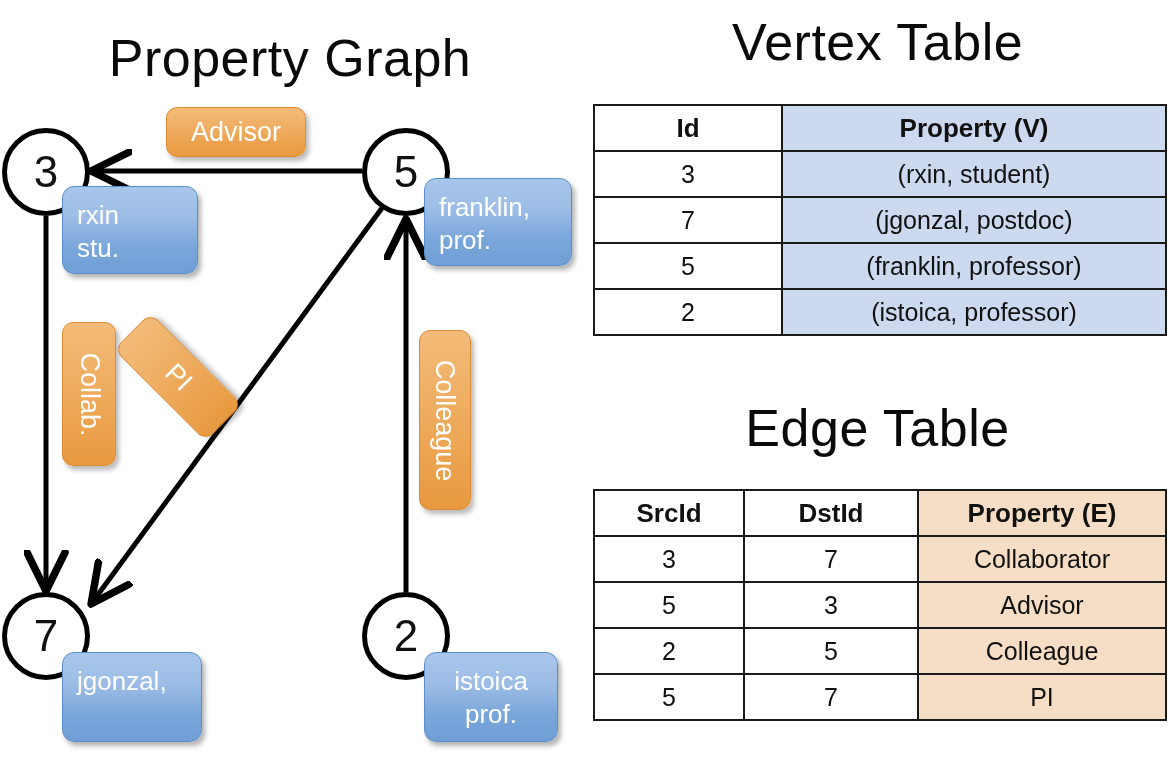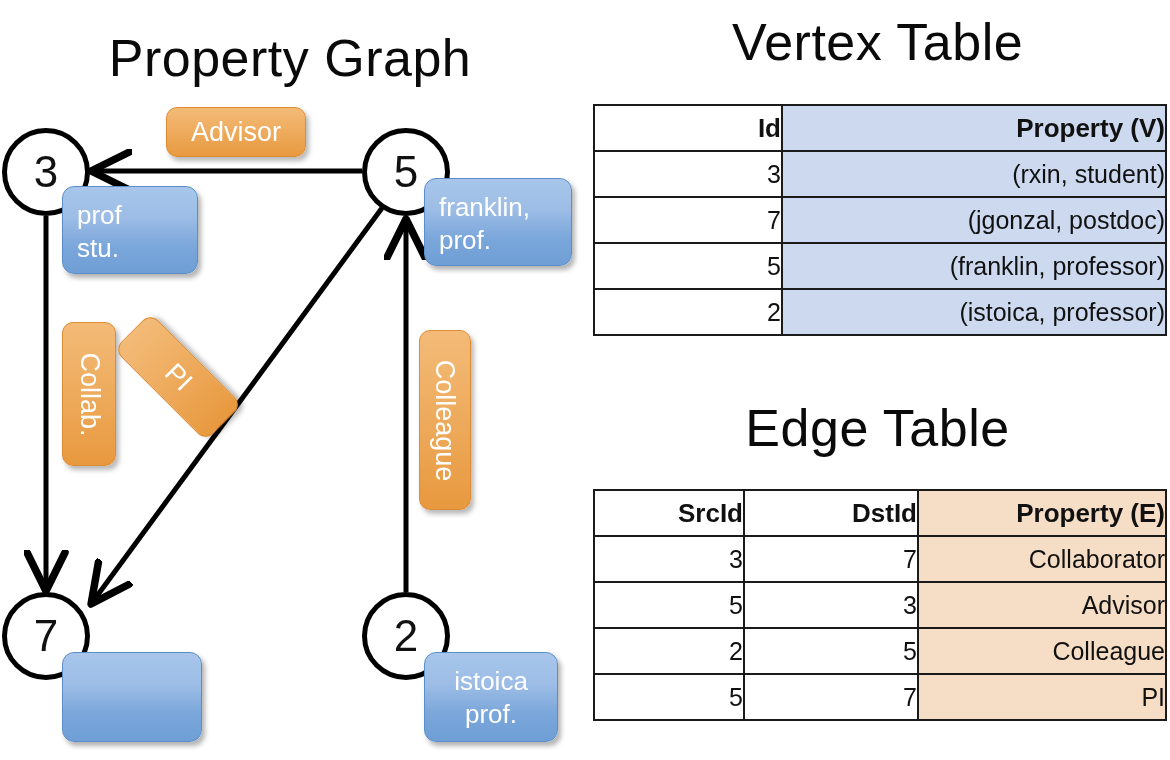--- a/index.html
+++ b/index.html
@@ -129,21 +129,21 @@
 
   
   .data-table {
     position: absolute;
     border-collapse: collapse;
     font-family: "Liberation Sans", sans-serif;
     table-layout: fixed;
   }
   .data-table td, .data-table th {
     border: 2px solid #1a1a1a;
-    text-align: right;
+    text-align: center;
     font-weight: 400;
     font-size: 25px;
     color: #111;
     padding: 0;
     height: 46px;
     box-sizing: border-box;
   }
   .data-table th {
     font-weight: 700;
     font-size: 26px;
@@ -196,30 +196,31 @@
     <span>5</span>
   </div>
   <div class="vertex-node" id="vertex-7">
     <span>7</span>
   </div>
   <div class="vertex-node" id="vertex-2">
     <span>2</span>
   </div>
 
   <div class="prop-box" id="prop-rxin">
-    <span class="prop-line">prof</span>
+    <span class="prop-line">rxin</span>
     <span class="prop-line">stu.</span>
   </div>
 
   <div class="prop-box" id="prop-franklin">
     <span class="prop-line">franklin,</span>
     <span class="prop-line">prof.</span>
   </div>
 
   <div class="prop-box" id="prop-jgonzal">
+    <span class="prop-line">jgonzal,</span>
   </div>
 
   <div class="prop-box" id="prop-istoica">
     <span class="prop-line">istoica</span>
     <span class="prop-line">prof.</span>
   </div>
 
   <div class="edge-label" id="edge-label-advisor">
     <span>Advisor</span>
   </div>

